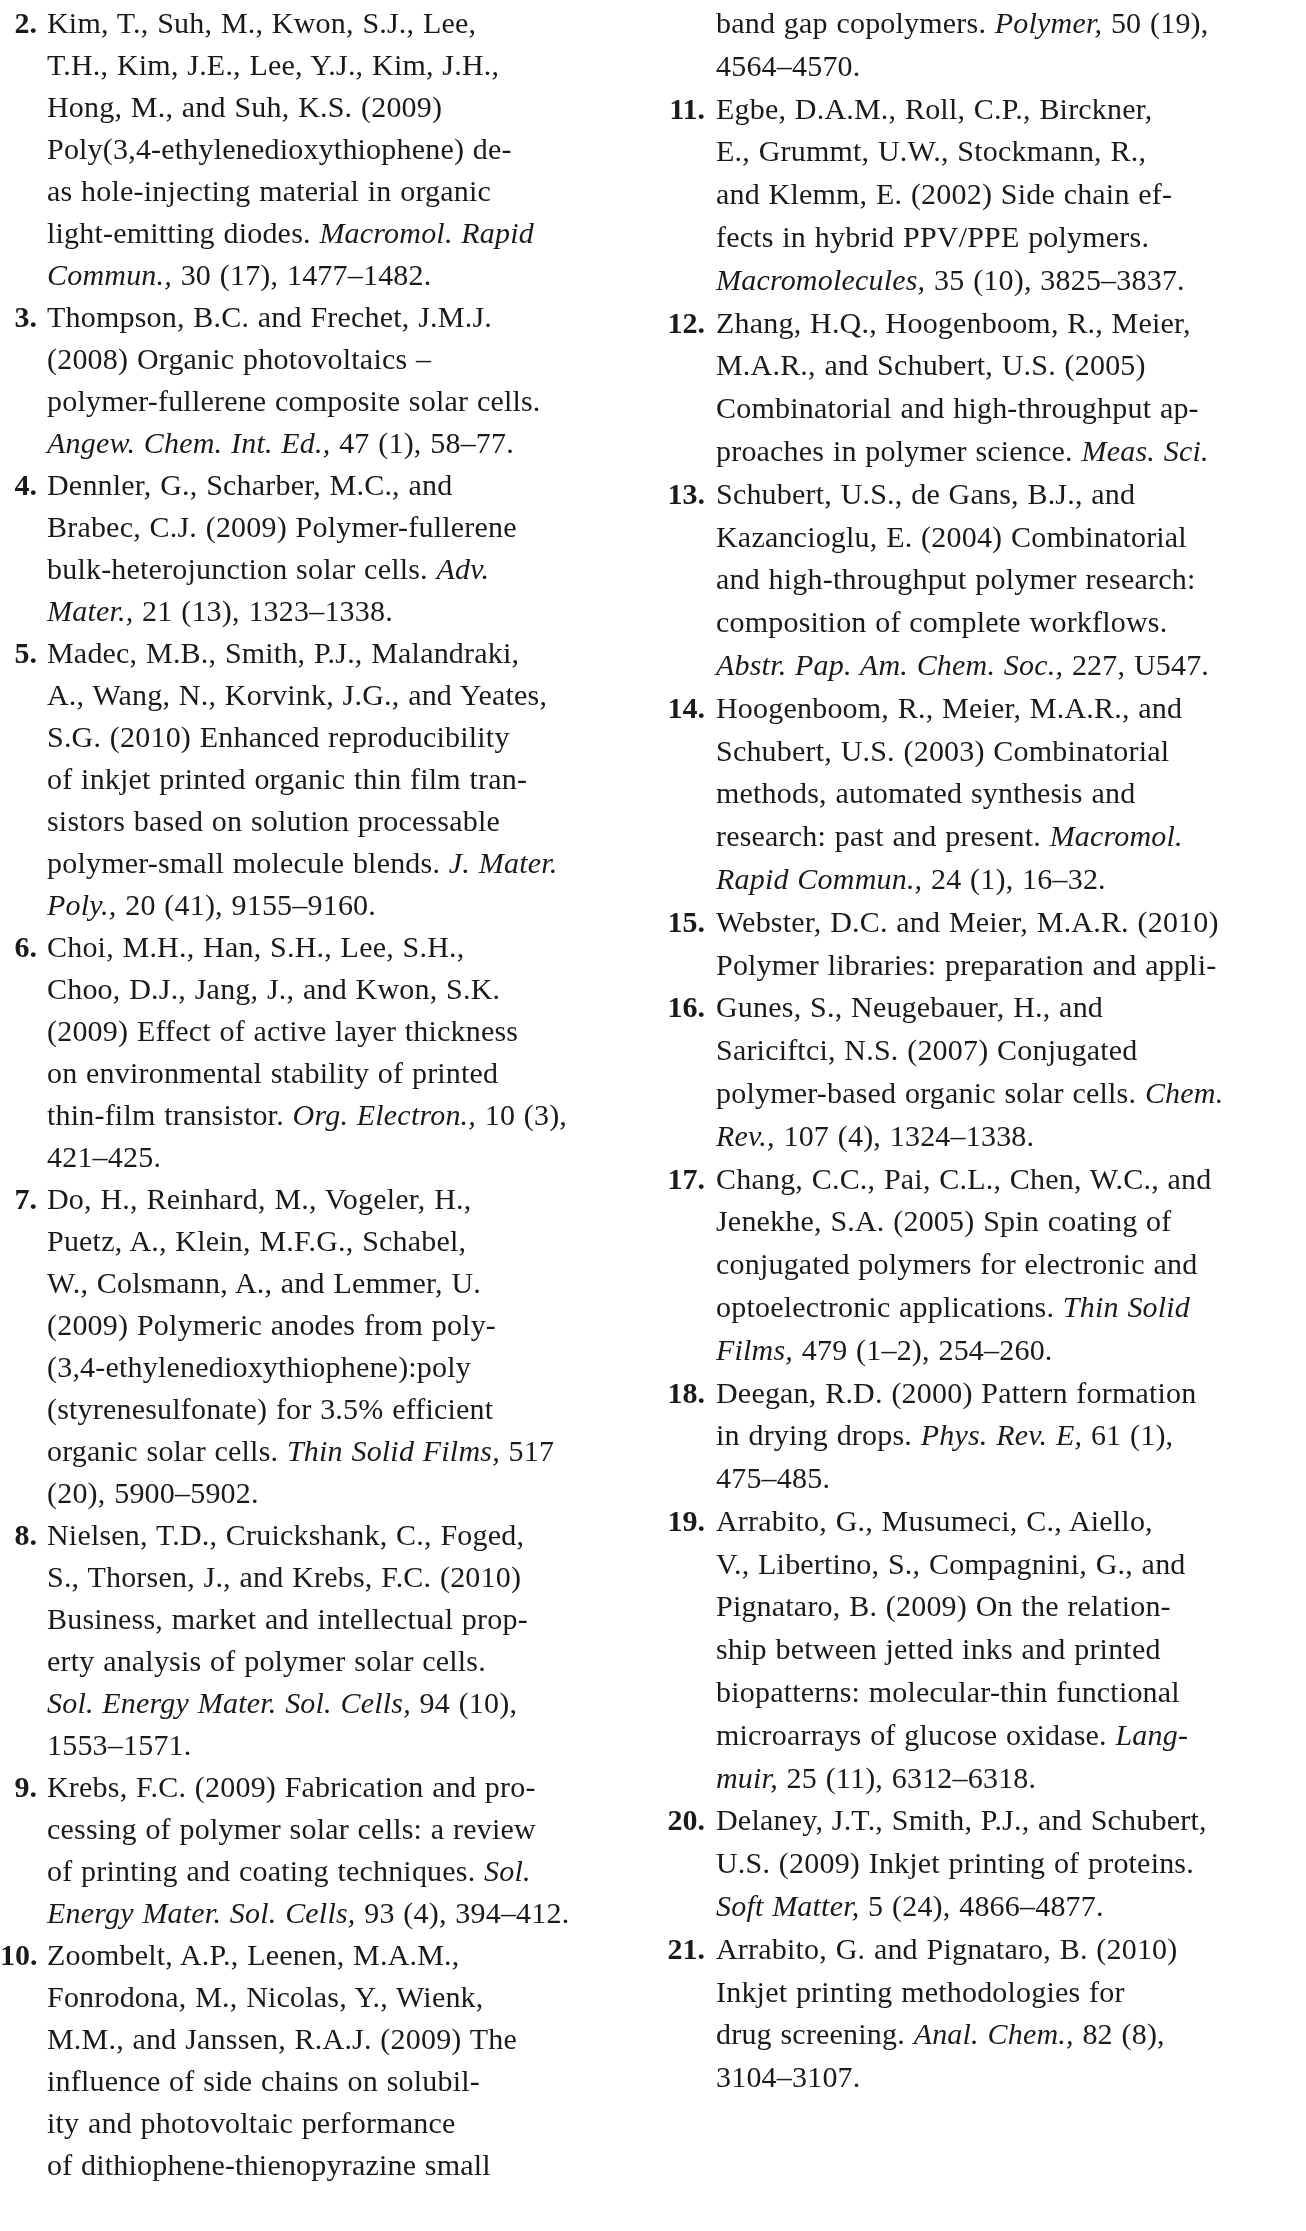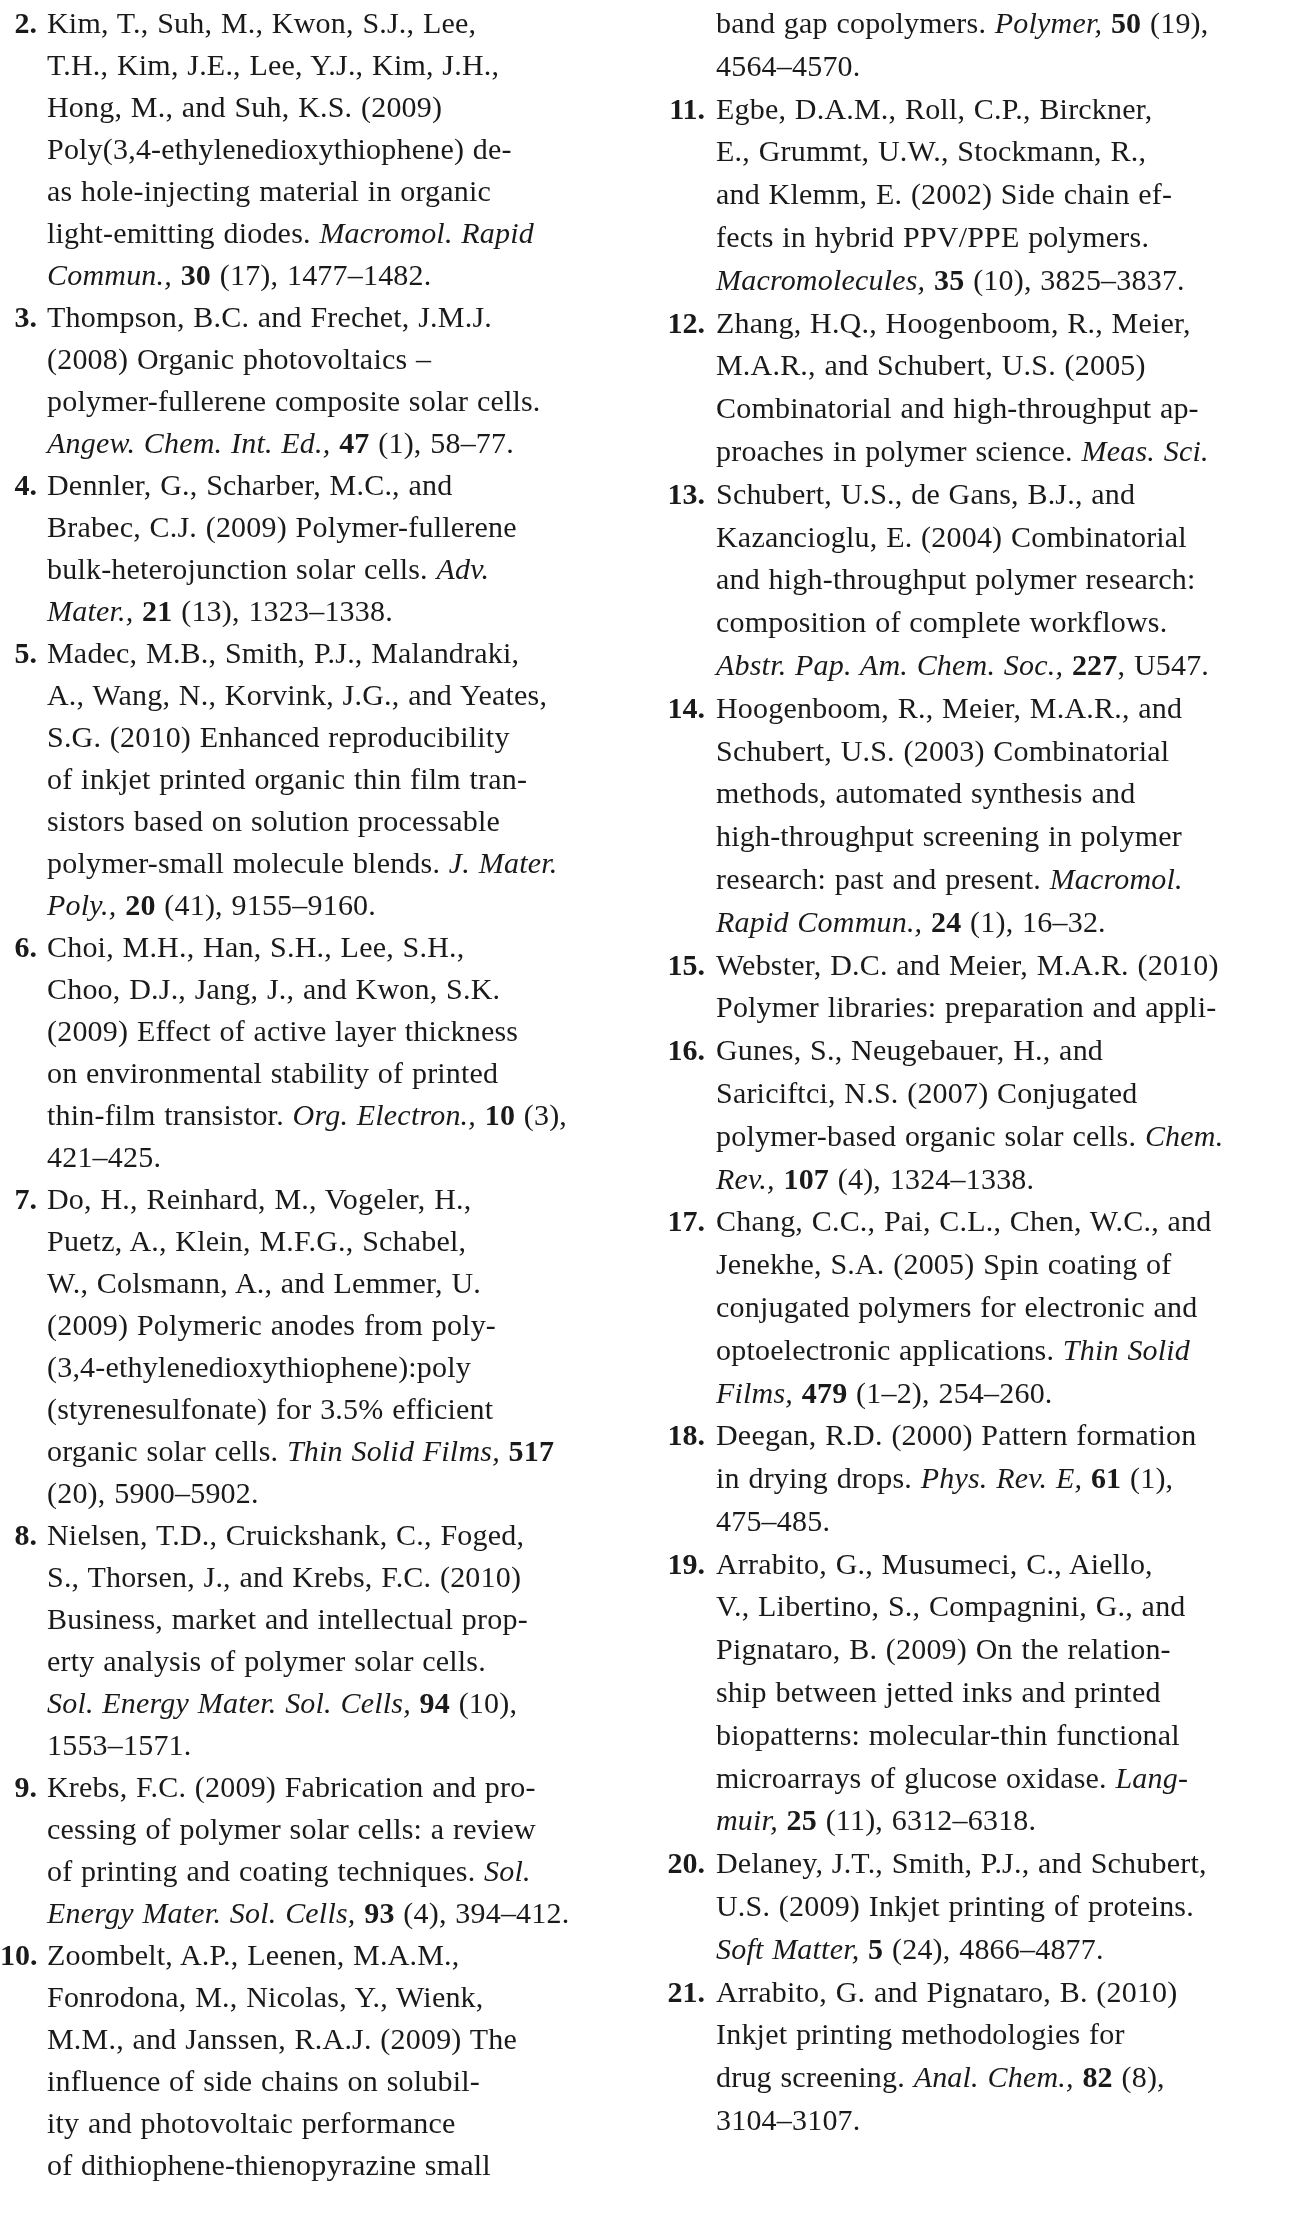--- a/index.html
+++ b/index.html
@@ -21,21 +21,21 @@
   .col-right .ref-item{padding-left:54px;}
   .ref-num{
     position:absolute;left:0;top:0;
     width:37px;text-align:right;
     font-weight:700;letter-spacing:0;
   }
   .col-right .ref-num{width:43px;}
   .ref-line{white-space:nowrap;}
   .seg-n{font-style:normal;}
   .seg-i{font-style:italic;}
-  .seg-b{font-weight:700;}
+  .seg-b{font-weight:400;}
 </style>
 </head>
 <body>
 
 <div class="page">
   <div class="col col-left">
       <div class="ref-item">
         <span class="ref-num">2.</span>
         <div class="ref-line"><span class="seg-n">Kim, T., Suh, M., Kwon, S.J., Lee,</span></div>
         <div class="ref-line"><span class="seg-n">T.H., Kim, J.E., Lee, Y.J., Kim, J.H.,</span></div>
@@ -141,21 +141,20 @@
         <div class="ref-line"><span class="seg-n">Kazancioglu, E. (2004) Combinatorial</span></div>
         <div class="ref-line"><span class="seg-n">and high-throughput polymer research:</span></div>
         <div class="ref-line"><span class="seg-n">composition of complete workflows.</span></div>
         <div class="ref-line"><span class="seg-i">Abstr. Pap. Am. Chem. Soc., </span><span class="seg-b">227</span><span class="seg-n">, U547.</span></div>
       </div>
       <div class="ref-item">
         <span class="ref-num">14.</span>
         <div class="ref-line"><span class="seg-n">Hoogenboom, R., Meier, M.A.R., and</span></div>
         <div class="ref-line"><span class="seg-n">Schubert, U.S. (2003) Combinatorial</span></div>
         <div class="ref-line"><span class="seg-n">methods, automated synthesis and</span></div>
-        <div class="ref-line"><span class="seg-n">high-throughput screening in polymer</span></div>
         <div class="ref-line"><span class="seg-n">research: past and present. </span><span class="seg-i">Macromol.</span></div>
         <div class="ref-line"><span class="seg-i">Rapid Commun., </span><span class="seg-b">24</span><span class="seg-n"> (1), 16–32.</span></div>
       </div>
       <div class="ref-item">
         <span class="ref-num">15.</span>
         <div class="ref-line"><span class="seg-n">Webster, D.C. and Meier, M.A.R. (2010)</span></div>
         <div class="ref-line"><span class="seg-n">Polymer libraries: preparation and appli-</span></div>
       </div>
       <div class="ref-item">
         <span class="ref-num">16.</span>

